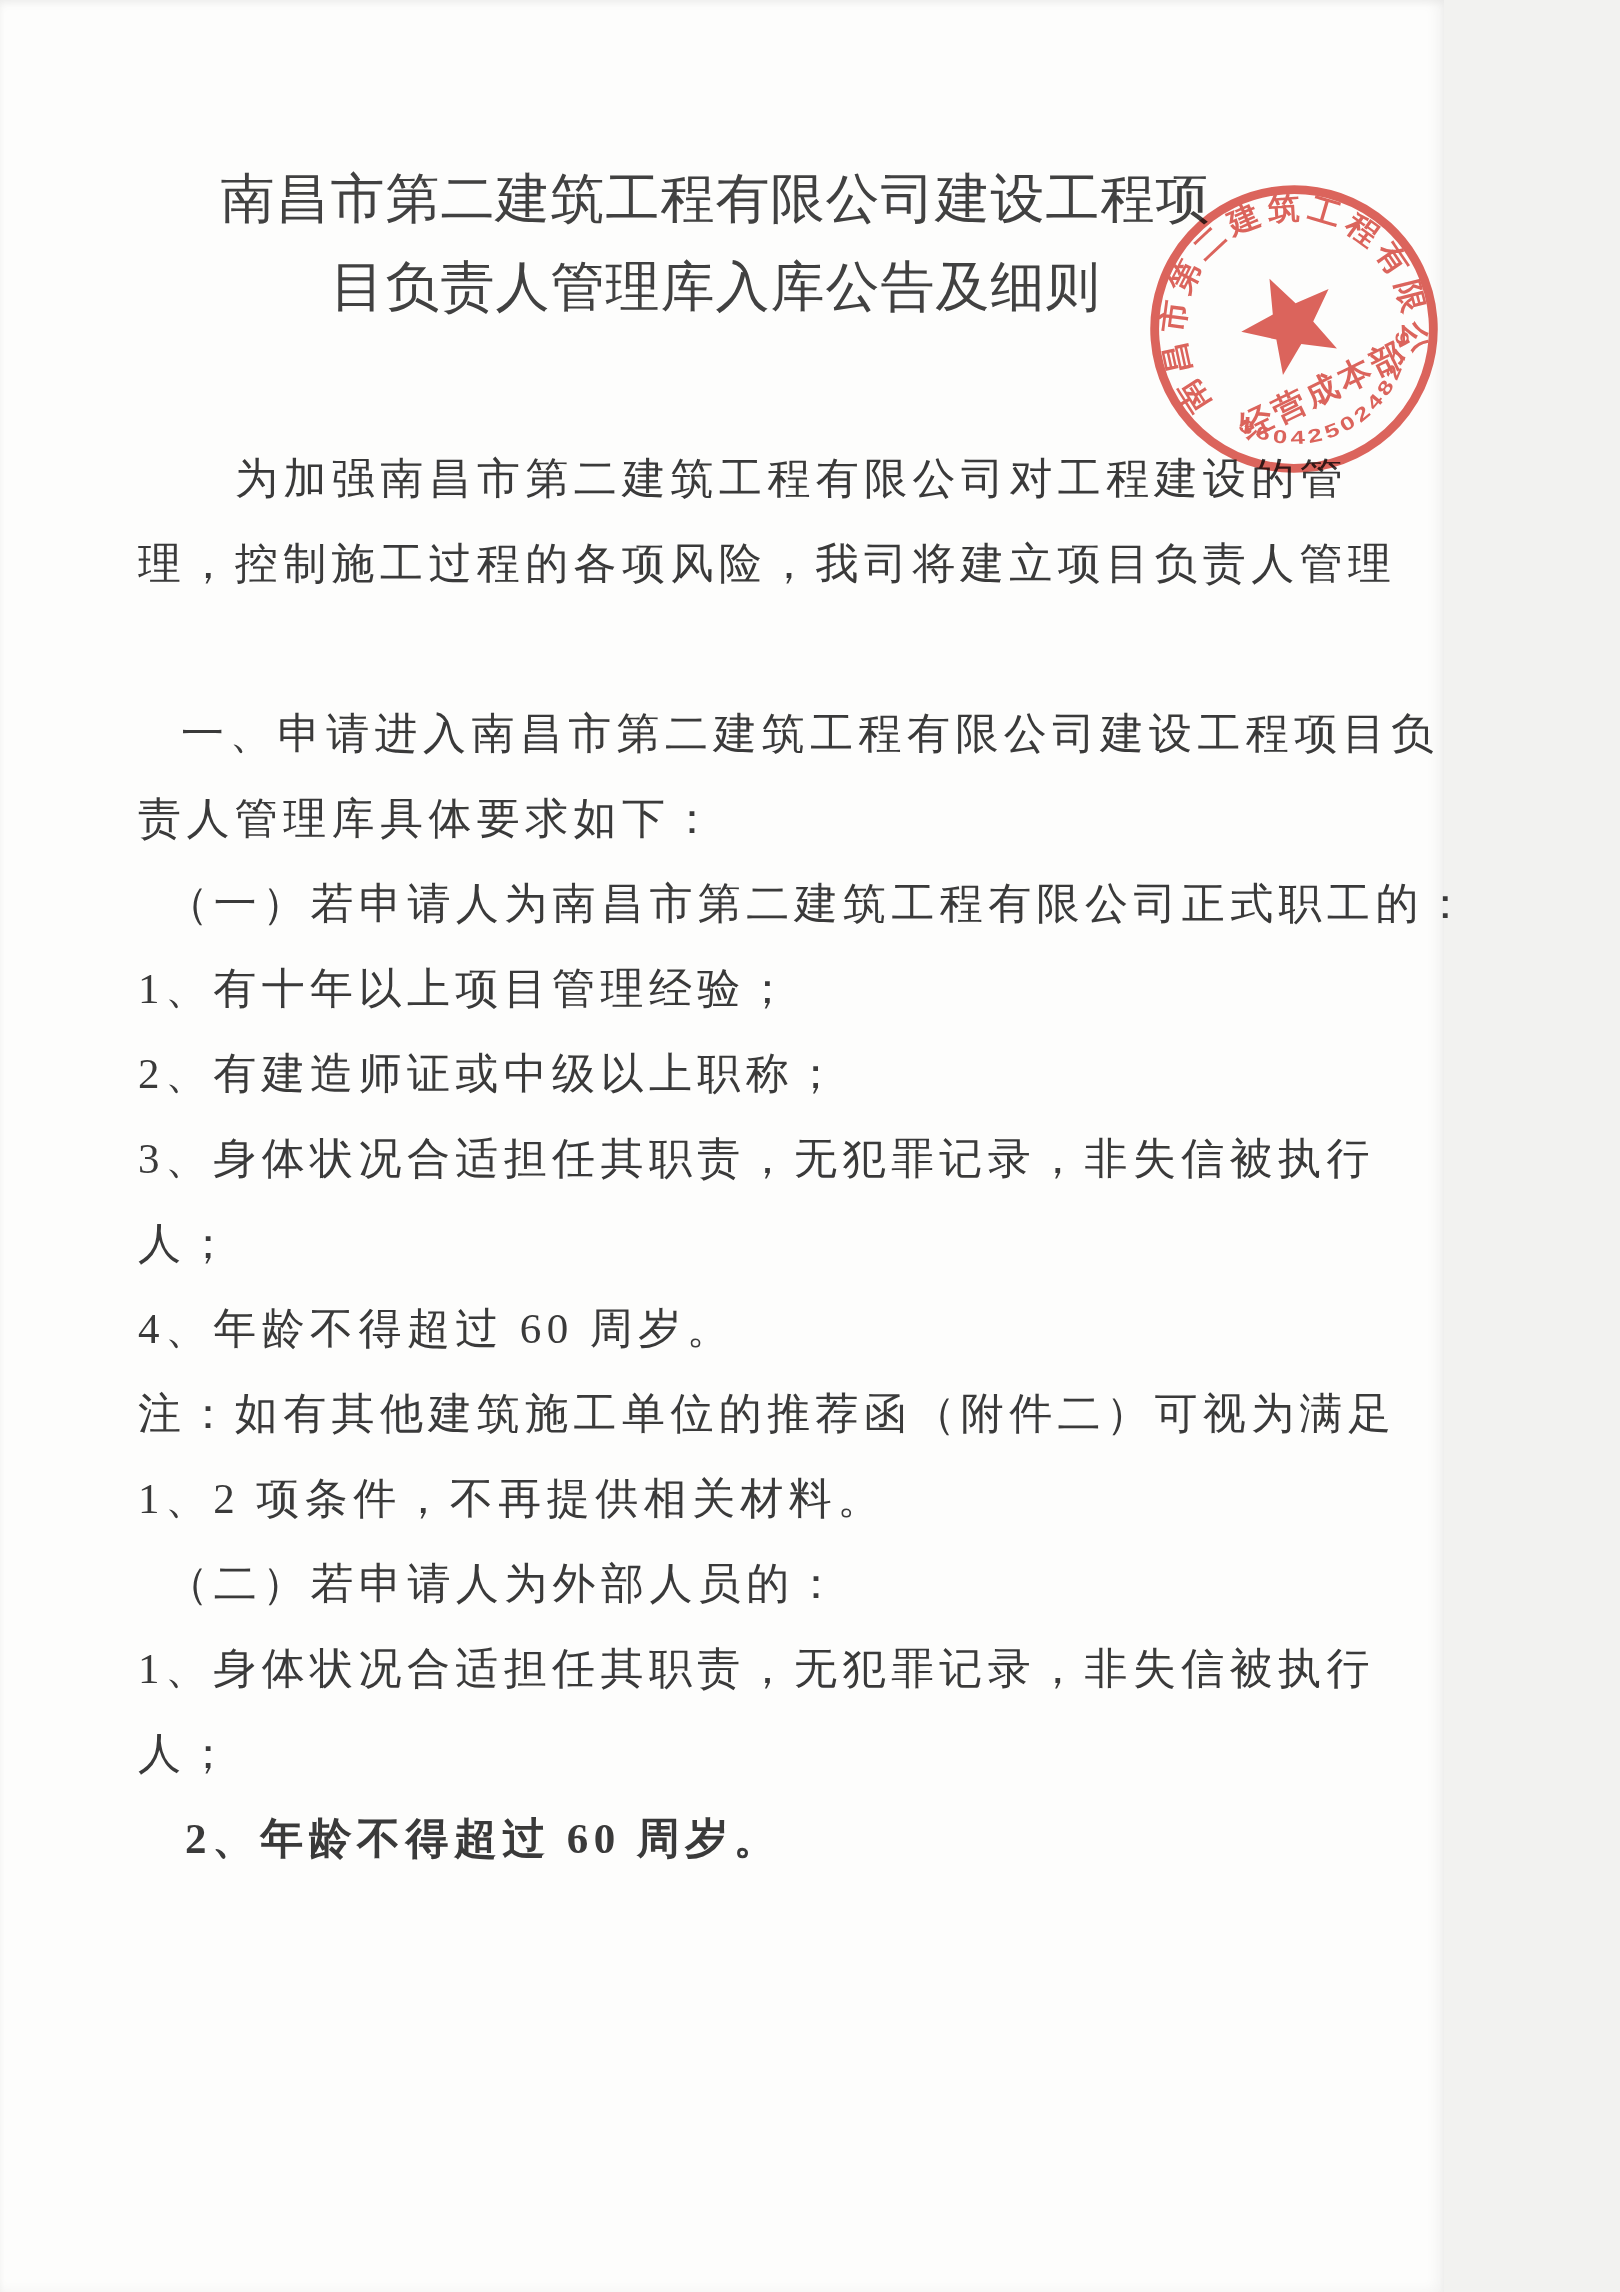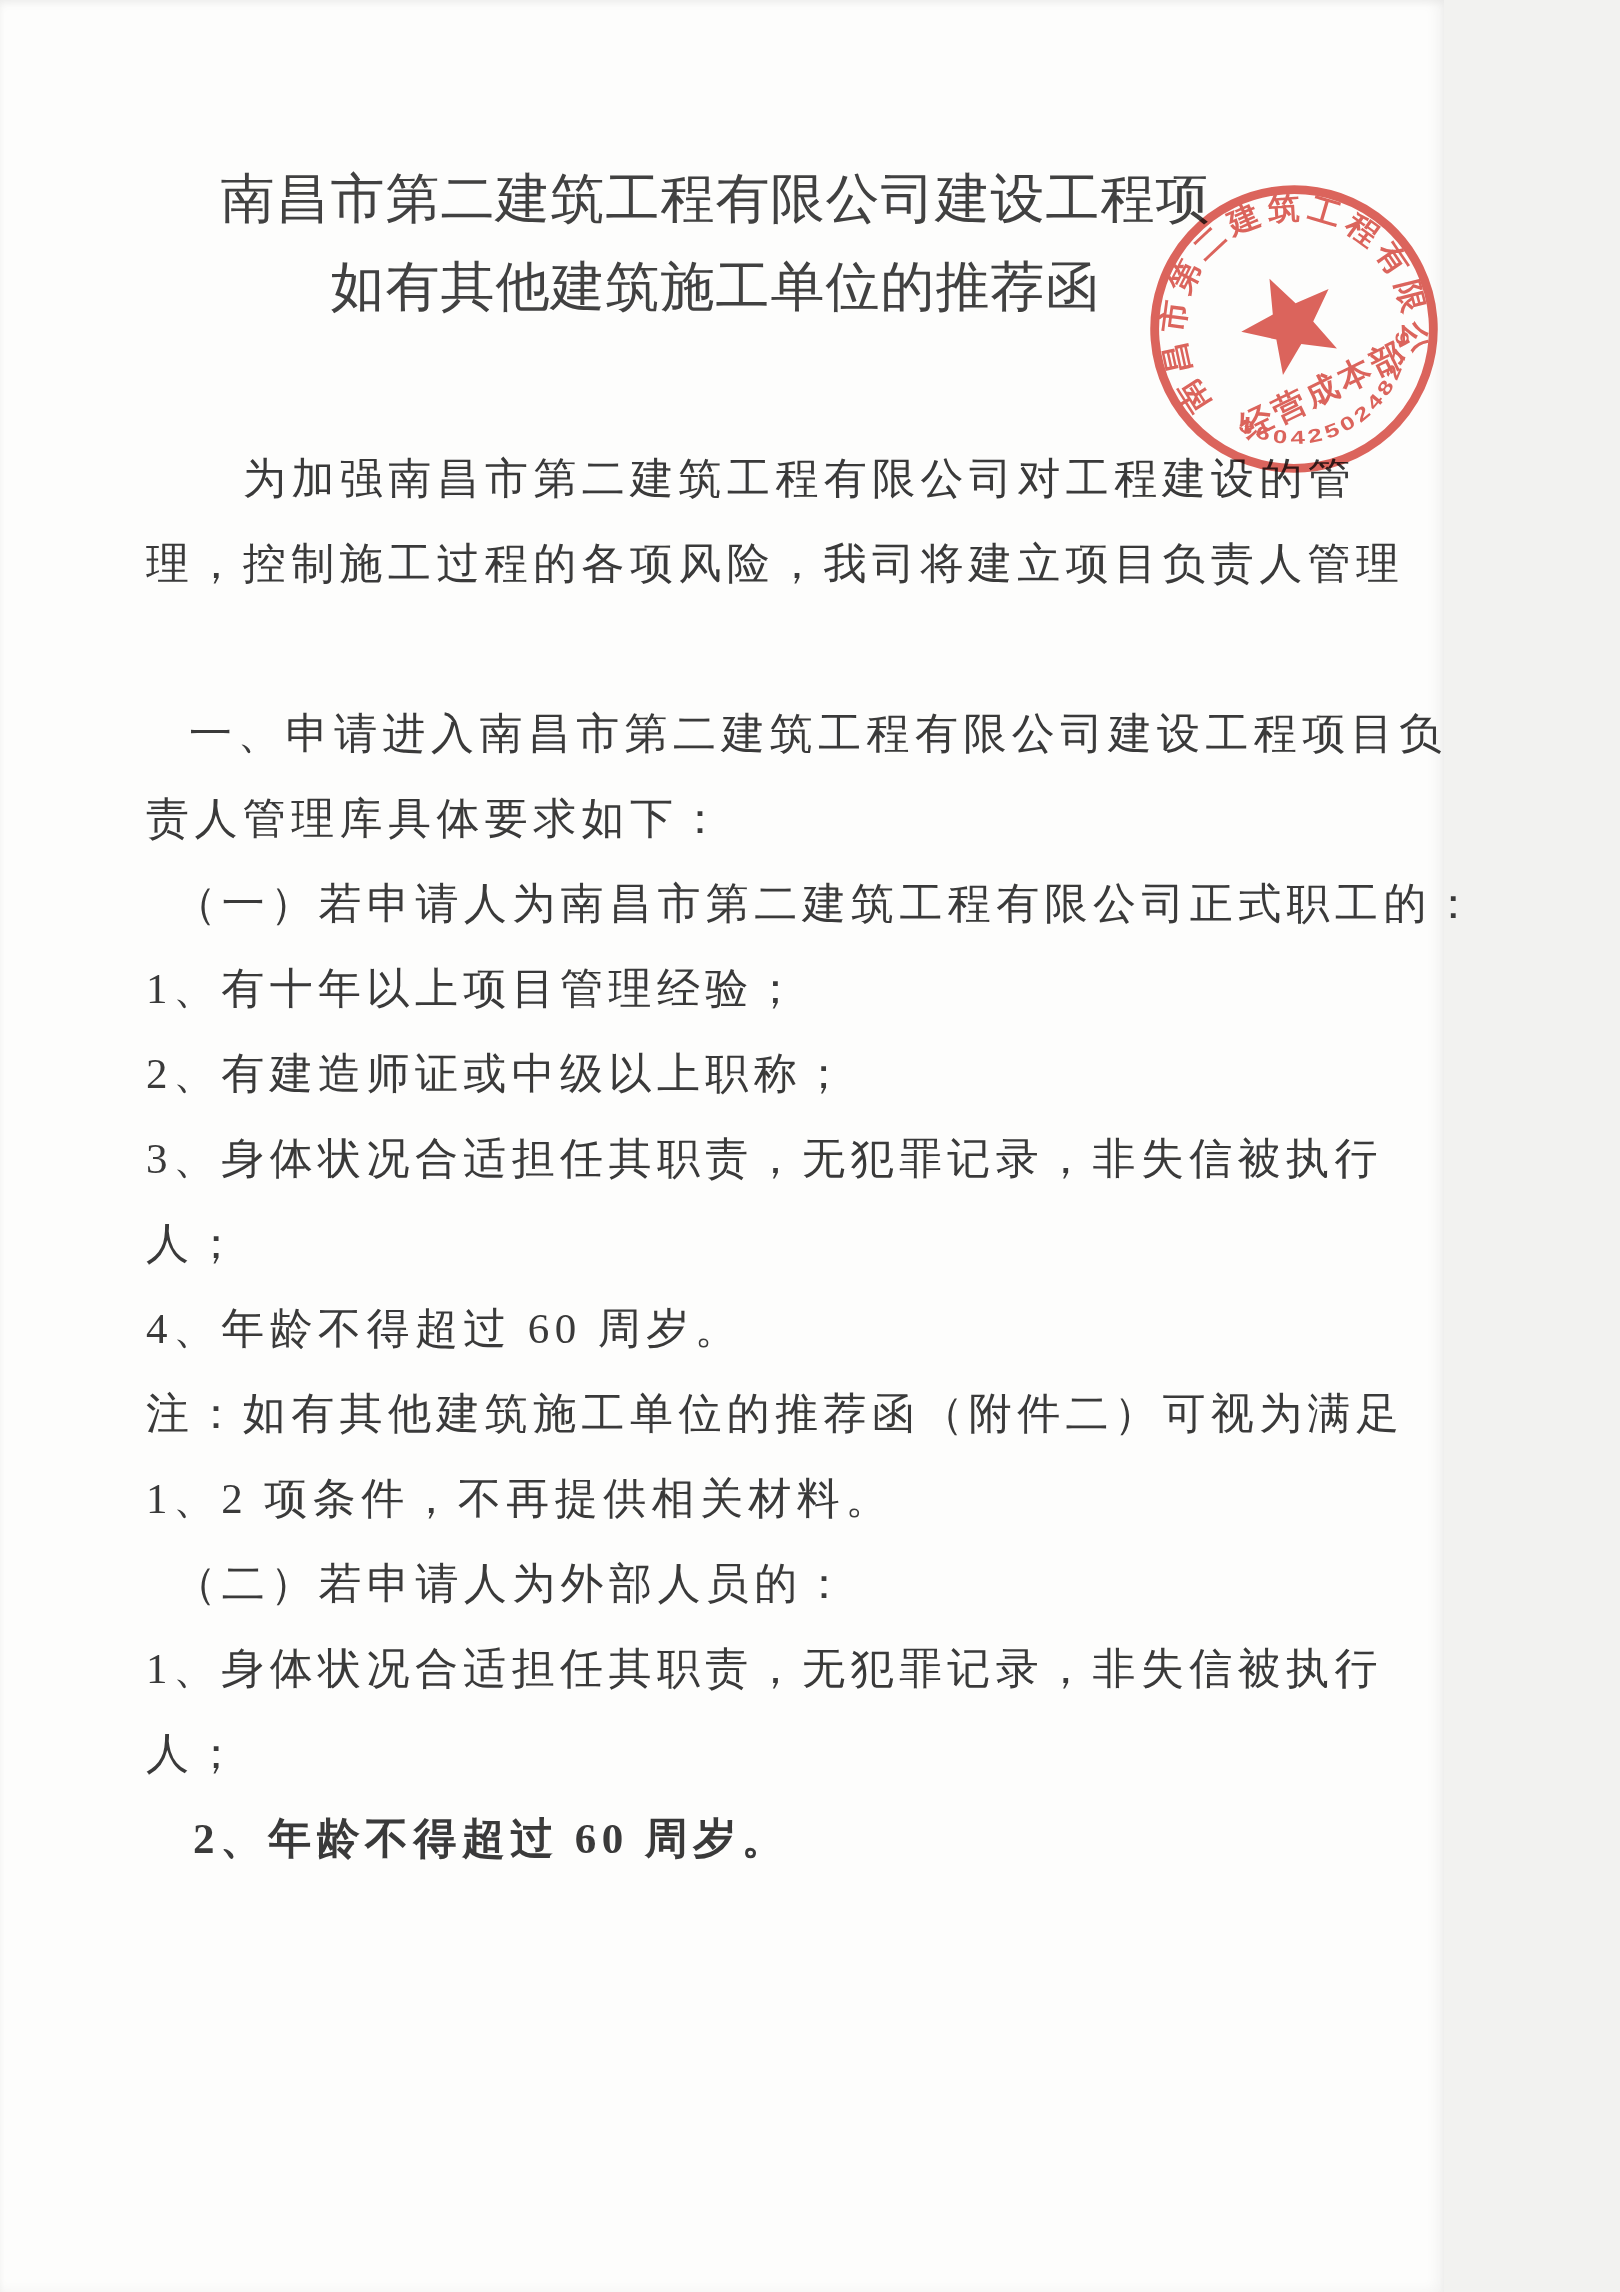--- a/index.html
+++ b/index.html
@@ -20,21 +20,21 @@
     top:155px;left:0;width:1431px;
     text-align:center;
     font-size:54px;
     line-height:88px;
     letter-spacing:1px;
     color:#414141;
     font-weight:500;
   }
   .content{
     position:absolute;
-    top:436px;left:146px;width:1392px;
+    top:436px;left:138px;width:1392px;
     font-size:43px;
     color:#3a3a3a;
     letter-spacing:5.4px;
   }
   .ln{
     height:85px;
     line-height:85px;
     white-space:nowrap;
   }
   .spacer{height:85px;}
@@ -58,21 +58,21 @@
   .stamp-dept-text{font-size:33px;letter-spacing:4px;}
   .stamp-serial-text{font-size:19px;letter-spacing:3px;}
 </style>
 </head>
 <body>
 
 <div class="page">
 
   <div class="title">
     <div>南昌市第二建筑工程有限公司建设工程项</div>
-    <div>如有其他建筑施工单位的推荐函</div>
+    <div>目负责人管理库入库公告及细则</div>
   </div>
 
   <div class="content">
     <div class="ln ind2">为加强南昌市第二建筑工程有限公司对工程建设的管</div>
     <div class="ln">理，控制施工过程的各项风险，我司将建立项目负责人管理</div>
     <div class="spacer"></div>
     <div class="ln ind1">一、申请进入南昌市第二建筑工程有限公司建设工程项目负</div>
     <div class="ln">责人管理库具体要求如下：</div>
     <div class="ln indp">（一）若申请人为南昌市第二建筑工程有限公司正式职工的：</div>
     <div class="ln">1、有十年以上项目管理经验；</div>

